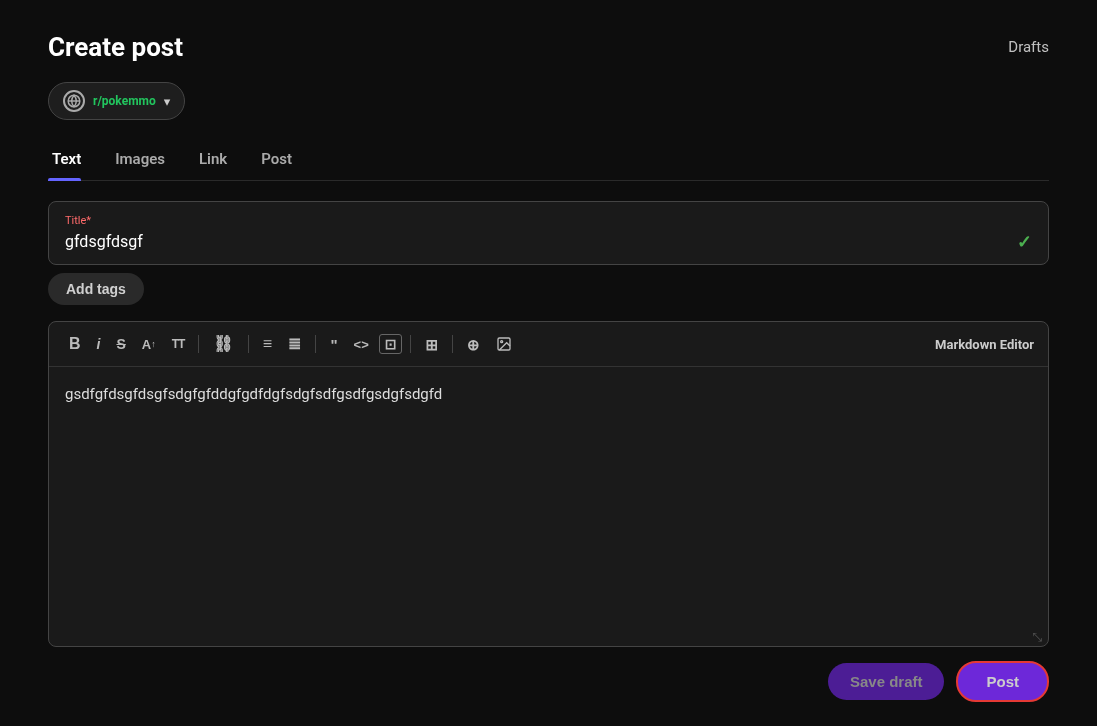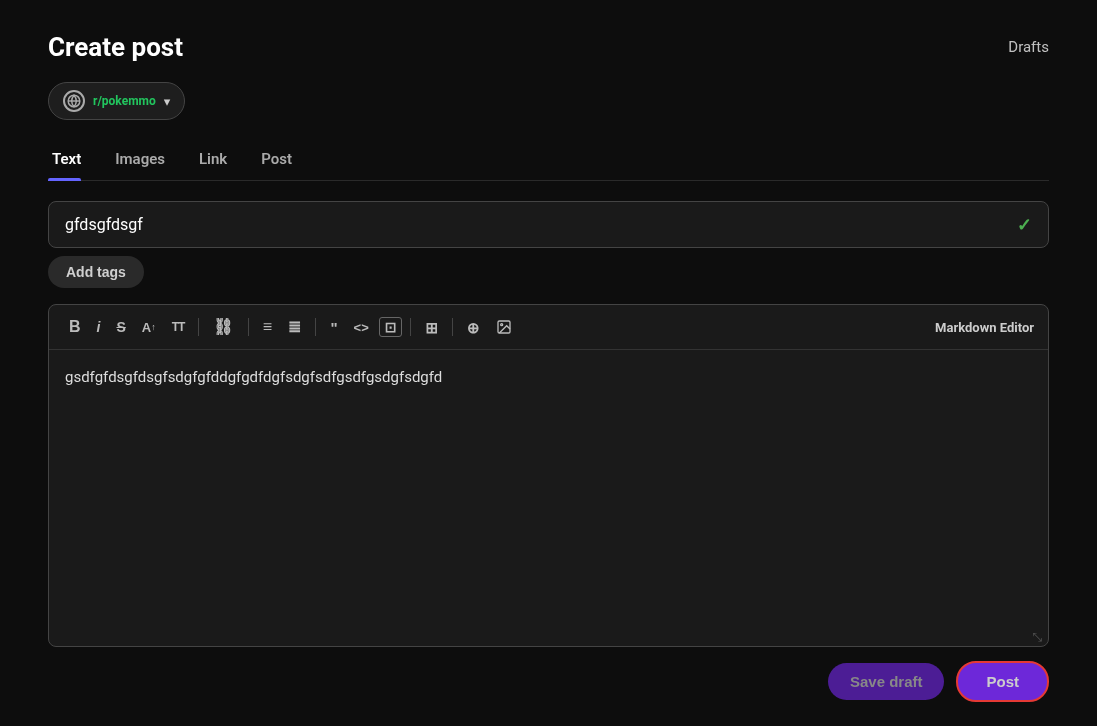--- a/index.html
+++ b/index.html
@@ -302,20 +302,23 @@
     </div>
     <div class="tab">
       <span>Link</span>
     </div>
     <div class="tab">
       <span>Post</span>
     </div>
   </div>
 
   <div class="title-field-container">
+    <div class="title-label">
+      <span>Title</span><span style="color:#ff6b6b">*</span>
+    </div>
     <div class="title-input-row">
       <span class="title-value" contenteditable="true" style="">gfdsgfdsgf</span>
       <span class="checkmark">✓</span>
     </div>
   </div>
 
   <button class="add-tags-btn">Add tags</button>
 
   <div class="editor-container">
     <div class="editor-toolbar">

